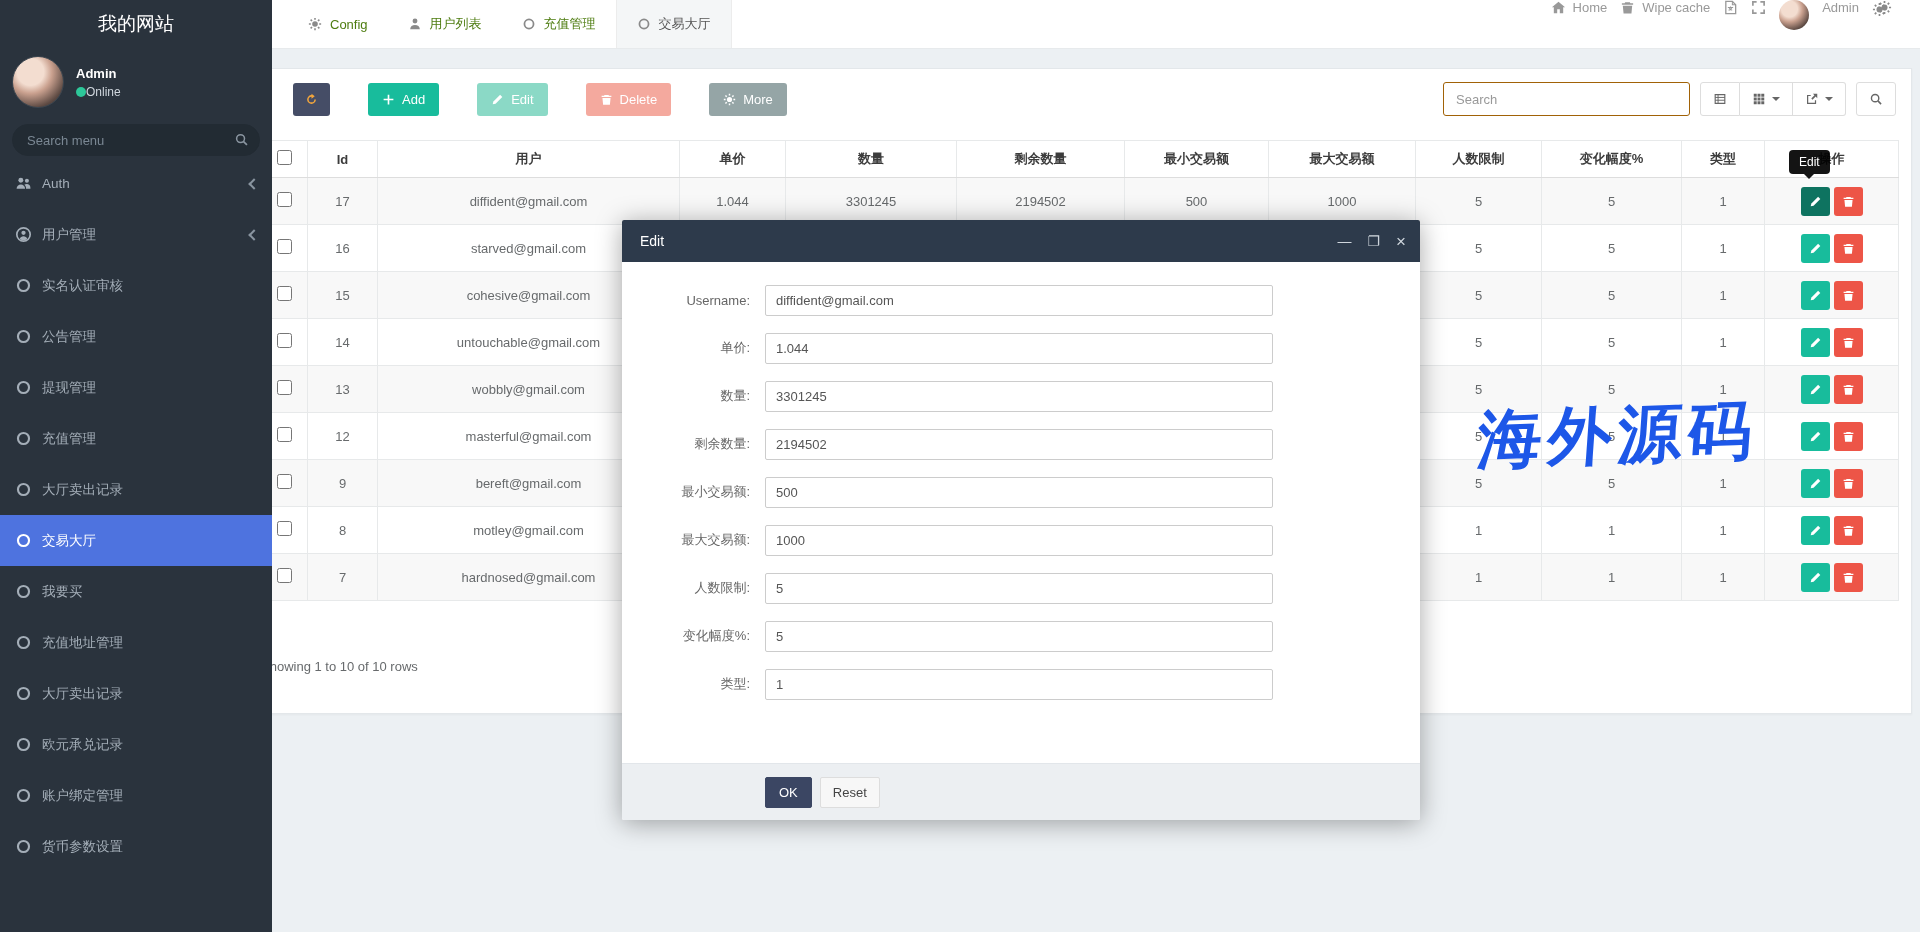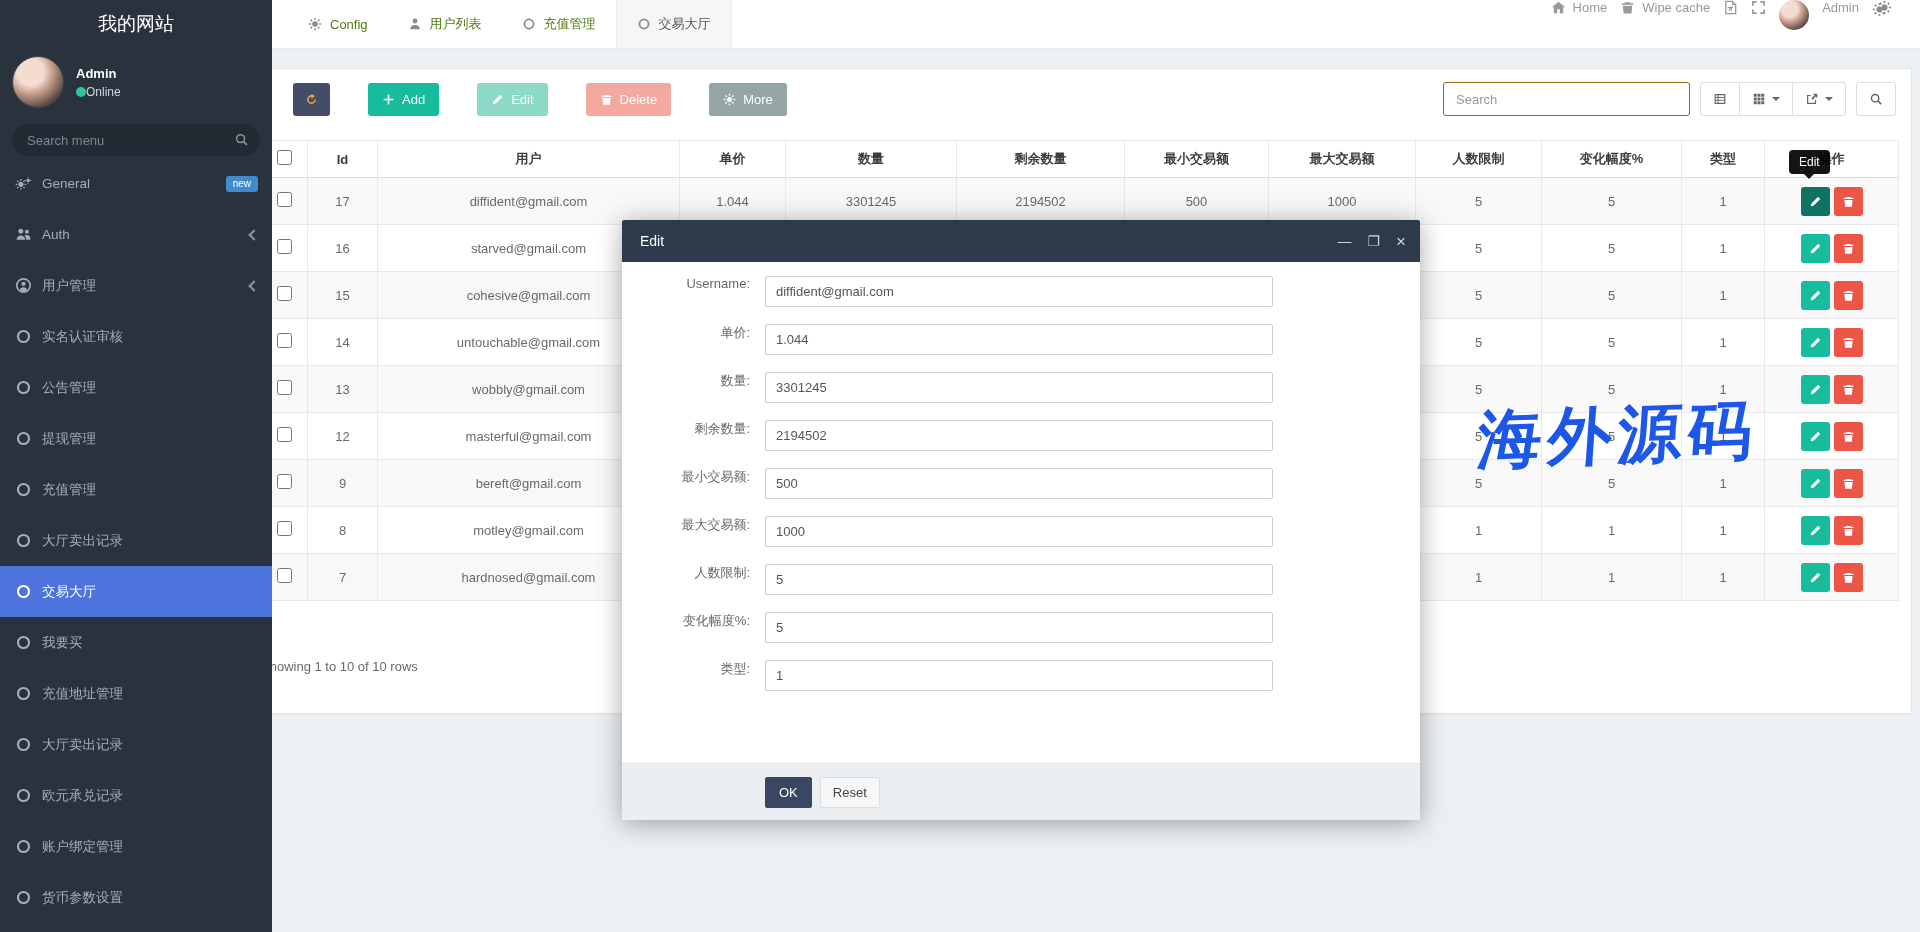--- a/index.html
+++ b/index.html
@@ -103,21 +103,21 @@
                letter-spacing:6px; transform:rotate(-2deg) skewX(-6deg); white-space:nowrap; pointer-events:none; }
 
   
   #modal { position:absolute; left:622px; top:220px; width:798px; height:600px; background:#fff; z-index:50;
            box-shadow:0 3px 26px rgba(0,0,0,.35); border-radius:2px; overflow:hidden; }
   #modal-header { height:42px; background:#2d3a4b; display:flex; align-items:center; padding:0 14px 0 18px; }
   #modal-title { color:#fff; font-size:14px; }
   #modal-controls { margin-left:auto; display:flex; align-items:center; gap:16px; color:#cfd6dd; font-size:14px; }
   #modal-controls span { cursor:pointer; line-height:1; }
   #modal-body { padding-top:14px; }
-  .field-row { display:flex; height:48px; }
+  .field-row { display:flex; align-items:center; height:48px; }
   .field-row label { width:128px; text-align:right; font-size:13px; color:#666; margin-right:15px; flex:0 0 128px; }
   .field-row input { width:508px; height:31px; border:1px solid #ccc; border-radius:2px; font-size:13px; color:#555;
                      padding:0 10px; outline:none; }
   #modal-footer { position:absolute; left:0; right:0; bottom:0; height:57px; background:#eceff2; border-top:1px solid #e2e6ea;
                   display:flex; align-items:center; padding-left:143px; gap:8px; }
   #btn-ok { background:#3b4663; color:#fff; border:1px solid #3b4663; border-radius:2px; font-size:13px; padding:7px 13px; cursor:pointer; }
   #btn-reset { background:#f7f7f7; color:#444; border:1px solid #ddd; border-radius:2px; font-size:13px; padding:7px 12px; cursor:pointer; }
 </style>
 </head>
 <body>
@@ -139,34 +139,20 @@
     <div id="sidebar-search">
       <input placeholder="Search menu" style="">
       <span class="sicon">
         <svg viewBox="0 0 16 16">
             <circle cx="7" cy="7" r="4.2" fill="none" stroke="currentColor" stroke-width="1.6"></circle>
             <path d="M10.2 10.2l3.6 3.6" stroke="currentColor" stroke-width="1.8"></path>
           </svg>
       </span>
     </div>
     <nav id="sidebar-menu">
-        <div class="menu-item">
-          <span class="mi-icon">
-            <svg viewBox="0 0 20 16">
-              <g fill="currentColor">
-                <circle cx="7" cy="9" r="3"></circle>
-                <path d="M7 2.8v2M7 13.2v2M.8 9h2M11.2 9h2M2.6 4.6l1.4 1.4M10 12l1.4 1.4M11.4 4.6L10 6M4 12l-1.4 1.4" stroke="currentColor" stroke-width="1.6"></path>
-                <circle cx="15.5" cy="4.5" r="2"></circle>
-                <path d="M15.5.8v1.2M15.5 7v1.2M11.8 4.5H13M18 4.5h1.2" stroke="currentColor" stroke-width="1.3"></path>
-              </g>
-            </svg>
-          </span>
-          <span class="mi-label">General</span>
-          <span class="badge-new">new</span>
-        </div>
         <div class="menu-item">
           <span class="mi-icon">
             <svg viewBox="0 0 16 16">
               <g fill="currentColor">
                 <circle cx="5.5" cy="5" r="2.3"></circle>
                 <circle cx="11.2" cy="5.4" r="1.9"></circle>
                 <path d="M1.5 13c0-2.6 1.8-4.1 4-4.1s4 1.5 4 4.1z"></path>
                 <path d="M10.4 13c.1-1.8-.6-3.1-1.6-3.8.6-.4 1.4-.7 2.3-.7 1.9 0 3.4 1.3 3.4 3.4V13z"></path>
               </g>
             </svg>

